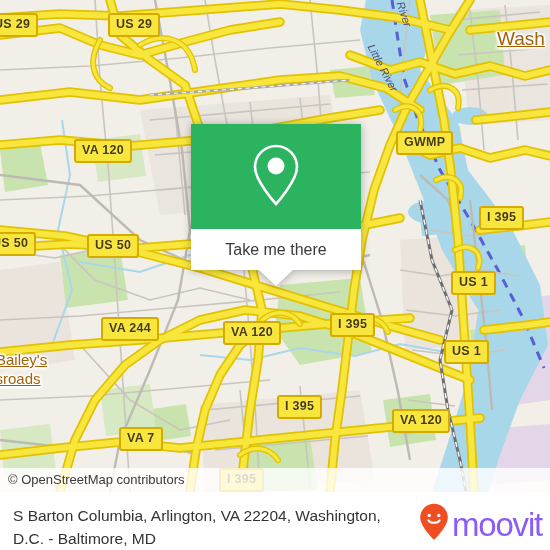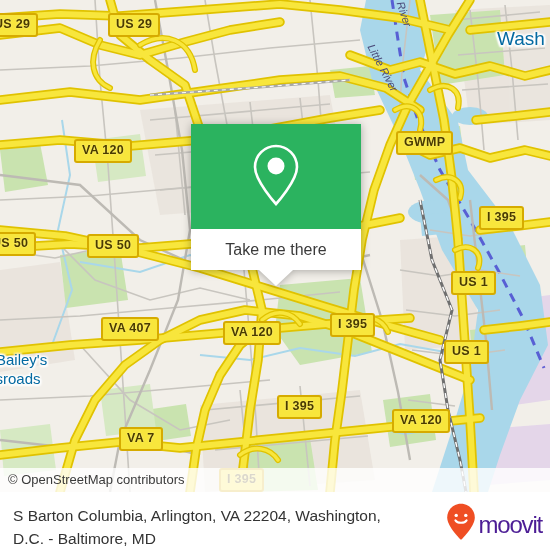--- a/index.html
+++ b/index.html
@@ -26,23 +26,24 @@
     line-height:1;
     padding:3px 6px 4px 6px;
     white-space:nowrap;
     letter-spacing:.3px;
     box-sizing:border-box;
     text-shadow:0 0 2px rgba(255,255,255,.4);
   }
 
   
   .place{
-    position:absolute;white-space:nowrap;color:#0369a1;
+    position:absolute;white-space:nowrap;color:#a16207;
     text-shadow:-1.5px 0 2px #fff,1.5px 0 2px #fff,0 -1.5px 2px #fff,0 1.5px 2px #fff,
                 -1.5px -1.5px 2px #fff,1.5px 1.5px 2px #fff,1.5px -1.5px 2px #fff,-1.5px 1.5px 2px #fff;
+    text-decoration:underline;
   }
   .place-lg{font-size:19px;}
   .place-sm{font-size:15px;line-height:17px;}
   .river-lbl{position:absolute;color:#4a4a7a;font-size:11px;font-style:italic;white-space:nowrap;}
 
   
   #attrib{
     position:absolute;left:0;bottom:0;width:100%;
     background:rgba(255,255,255,.80);
     font-size:13px;color:#3a3a3a;
@@ -62,21 +63,21 @@
     border-top:16px solid #fff;
   }
 
   
   #footer{position:absolute;left:0;top:492px;width:550px;height:58px;background:#fff;}
   #footer-title{
     position:absolute;left:13px;top:12px;width:400px;
     font-size:15.5px;line-height:23px;color:#333333;
   }
   #brand{position:absolute;right:8px;top:11px;display:flex;align-items:center;gap:3px;}
-  #brand-text{font-size:24px;line-height:33px;color:#4c1d95;letter-spacing:-1.2px;font-weight:400;}
+  #brand-text{font-size:33px;line-height:33px;color:#8b5cf6;letter-spacing:-1.2px;font-weight:400;}
 </style>
 </head>
 <body>
 
 <div id="app">
 
   <div id="map">
 
     <svg width="550" height="492" viewBox="0 0 550 492">
       <defs>
@@ -269,21 +270,21 @@
     <div class="river-lbl" style="left:406px;top:0px;transform:rotate(72deg);transform-origin:left top;">River</div>
 
     <div class="shield" style="left:-14px;top:13px;">US 29</div>
     <div class="shield" style="left:108px;top:13px;">US 29</div>
     <div class="shield" style="left:74px;top:139px;">VA 120</div>
     <div class="shield" style="left:396px;top:131px;">GWMP</div>
     <div class="shield" style="left:479px;top:206px;">I 395</div>
     <div class="shield" style="left:-16px;top:232px;">US 50</div>
     <div class="shield" style="left:87px;top:234px;">US 50</div>
     <div class="shield" style="left:451px;top:271px;">US 1</div>
-    <div class="shield" style="left:101px;top:317px;">VA 407</div>
+    <div class="shield" style="left:101px;top:317px;">VA 244</div>
     <div class="shield" style="left:223px;top:321px;">VA 120</div>
     <div class="shield" style="left:330px;top:313px;">I 395</div>
     <div class="shield" style="left:444px;top:340px;">US 1</div>
     <div class="shield" style="left:277px;top:395px;">I 395</div>
     <div class="shield" style="left:392px;top:409px;">VA 120</div>
     <div class="shield" style="left:119px;top:427px;">VA 7</div>
     <div class="shield" style="left:219px;top:468px;">I 395</div>
 
     <div id="attrib">© OpenStreetMap contributors</div>
   </div>

